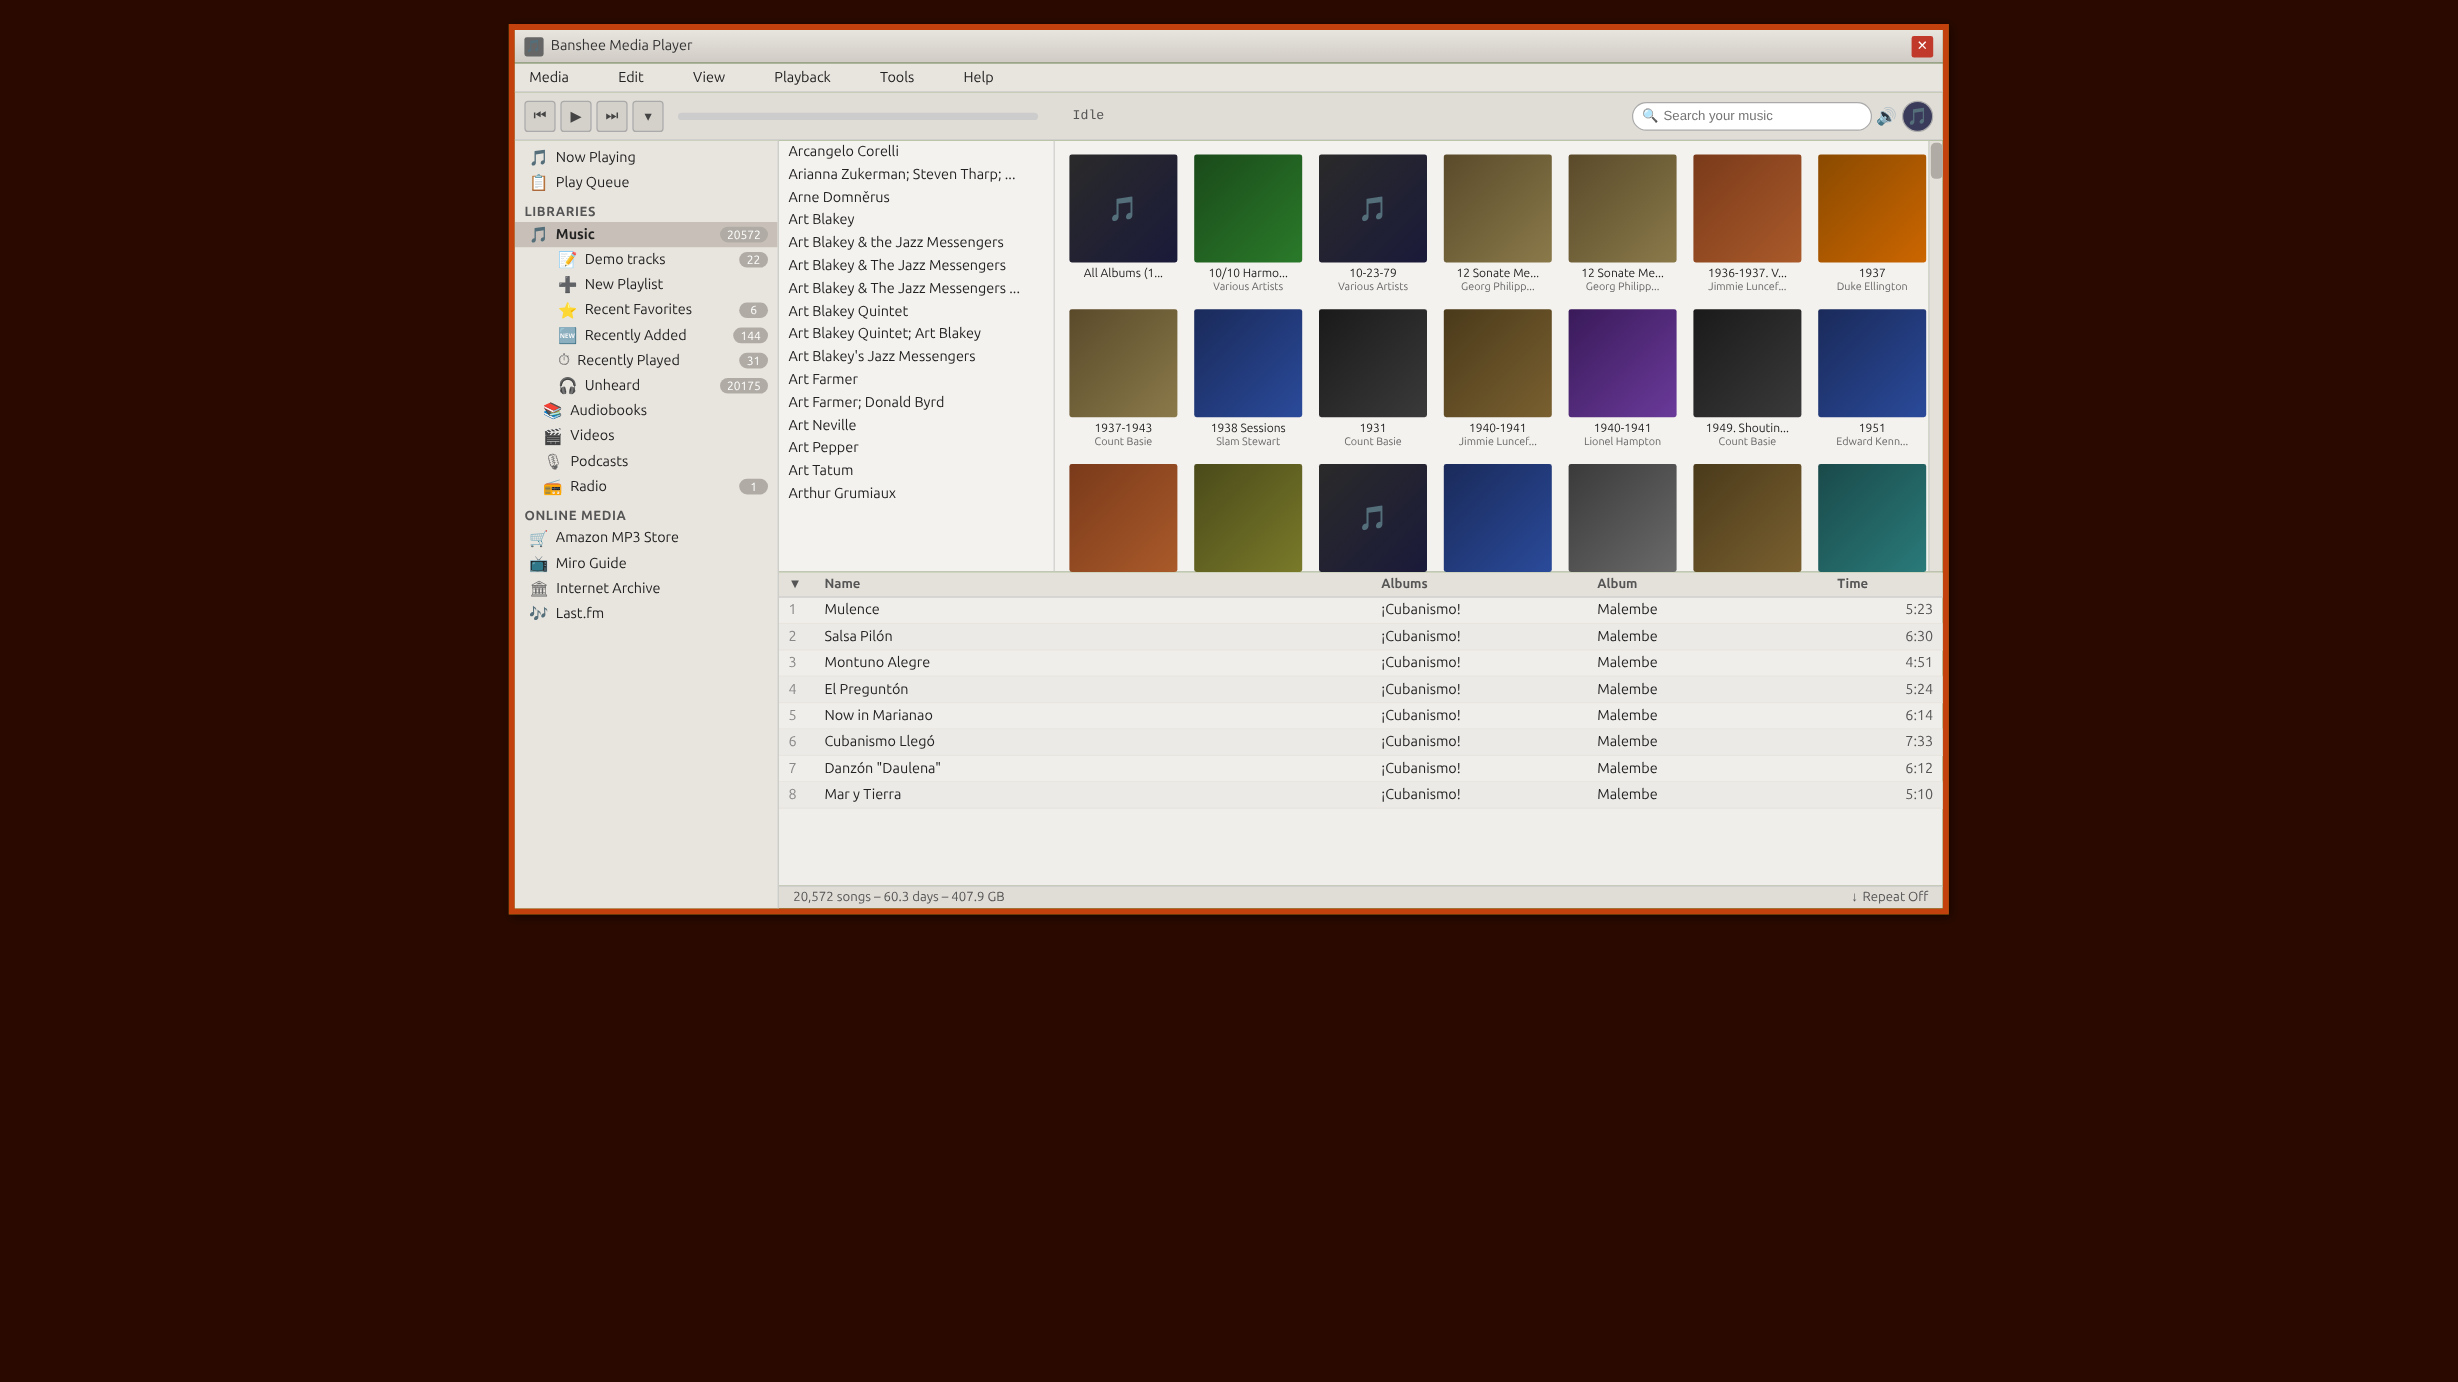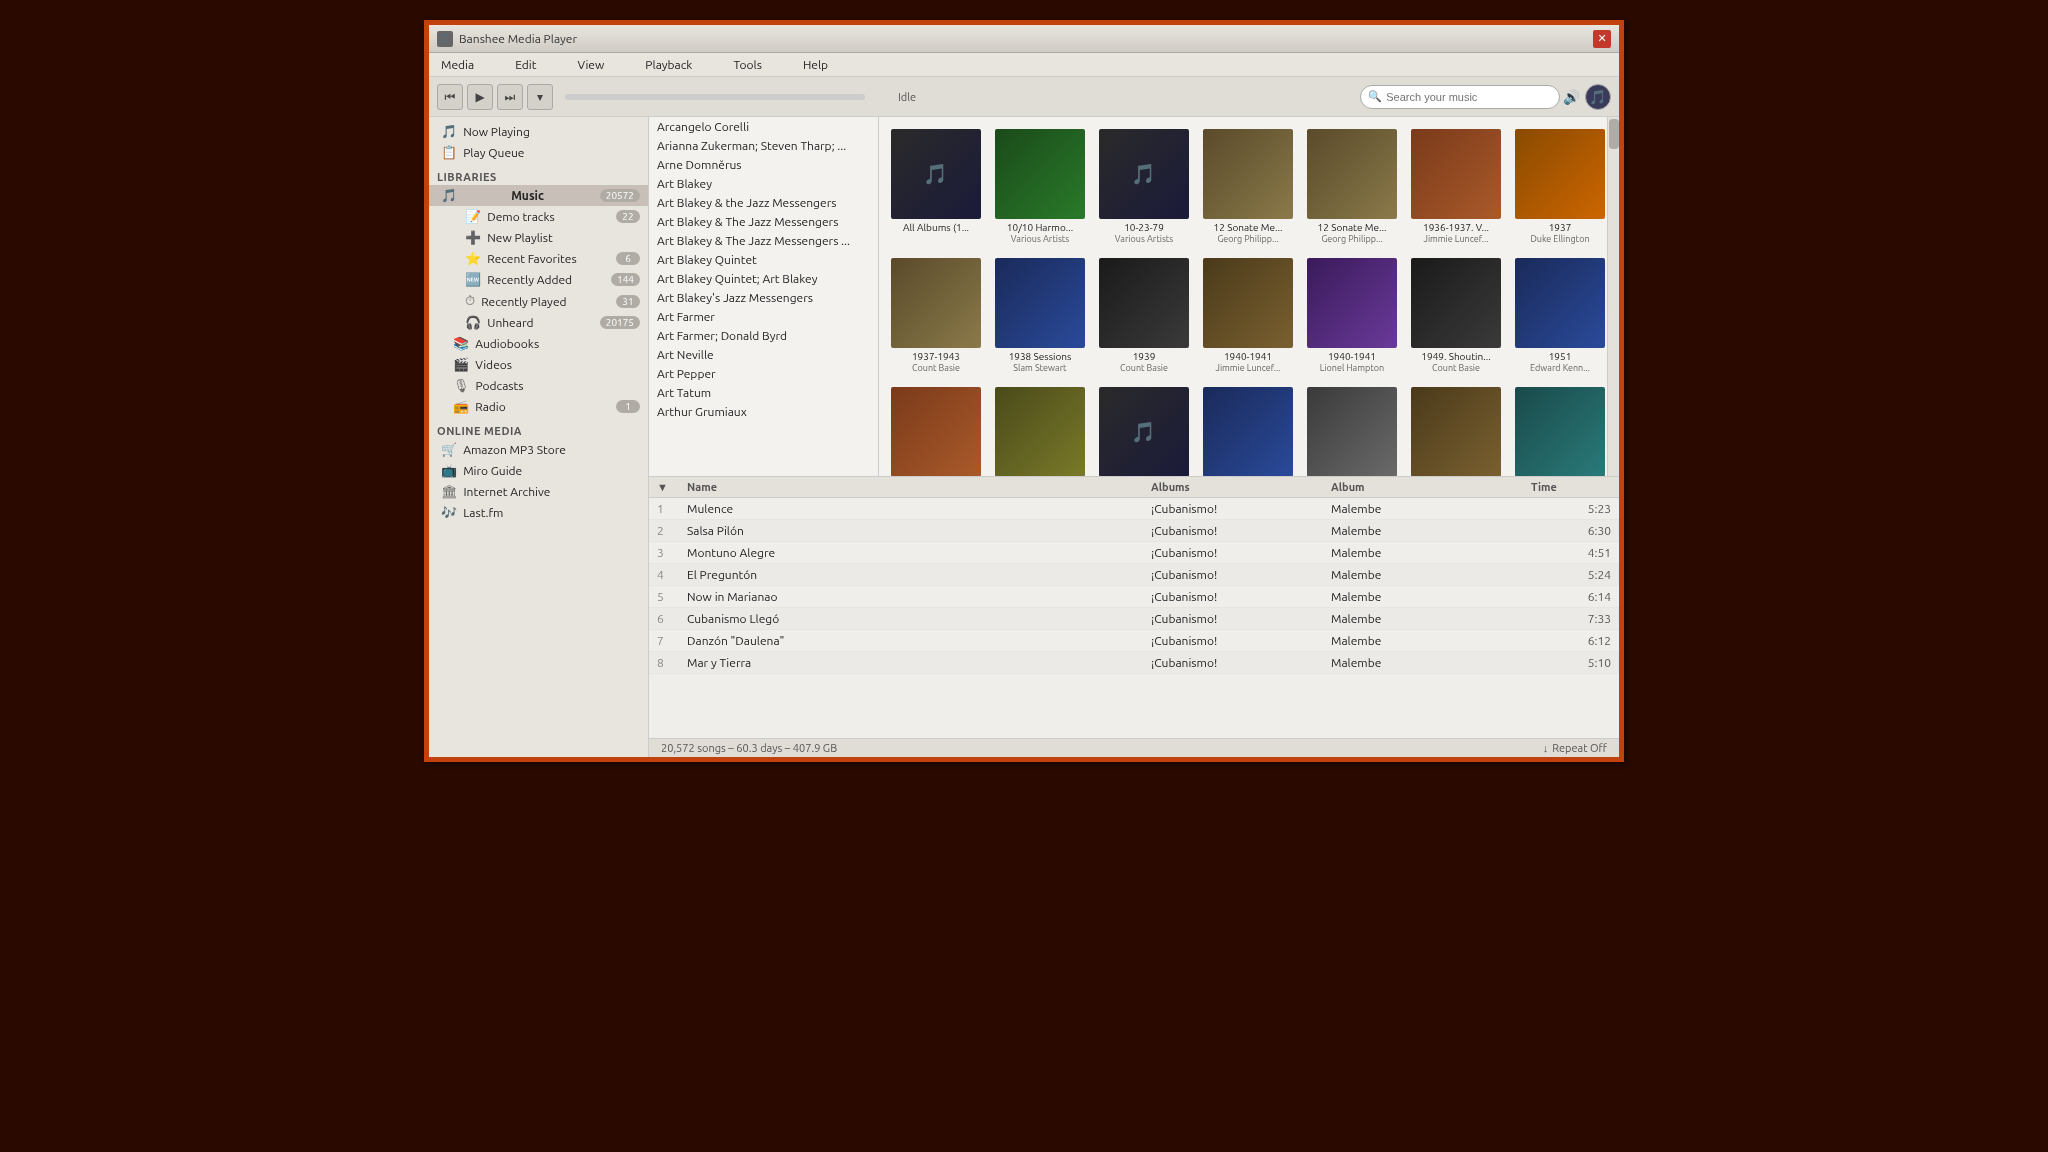--- a/index.html
+++ b/index.html
@@ -101,20 +101,21 @@
       width: 0%;
       height: 100%;
       background: #888;
       border-radius: 3px;
     }
     .tb-idle {
       font-size: 11px;
       color: #555;
       min-width: 60px;
       text-align: center;
+      font-family: Liberation Mono, monospace;
     }
     .tb-spacer { flex: 1; }
     .search-box {
       display: flex;
       align-items: center;
       background: #fff;
       border: 1px solid #aaa;
       border-radius: 12px;
       padding: 2px 8px;
       height: 24px;
@@ -351,21 +352,21 @@
       </div>
       <div class="sidebar-item">
         <span class="sidebar-icon">📋</span>
         <span>Play Queue</span>
       </div>
 
       <div class="sidebar-section">Libraries</div>
 
       <div class="sidebar-item selected">
         <span class="sidebar-icon">🎵</span>
-        <span style="font-weight:bold;margin-left:48px;">Music</span>
+        <span style="font-weight:bold;">Music</span>
         <span class="badge">20572</span>
       </div>
       <div class="sidebar-item indent2">
         <span class="sidebar-icon">📝</span>
         <span>Demo tracks</span>
         <span class="badge">22</span>
       </div>
       <div class="sidebar-item indent2">
         <span class="sidebar-icon">➕</span>
         <span>New Playlist</span>
@@ -494,21 +495,21 @@
                 <div class="album-title">1937-1943</div>
                 <div class="album-artist">Count Basie</div>
               </div>
               <div class="album-card">
                 <div class="album-thumb" style="background: linear-gradient(135deg, rgb(26, 42, 90), rgb(42, 74, 154)); width: 90px; height: 90px; border-radius: 2px; display: flex; align-items: center; justify-content: center; font-size: 20px; color: rgb(136, 136, 136);"></div>
                 <div class="album-title">1938 Sessions</div>
                 <div class="album-artist">Slam Stewart</div>
               </div>
               <div class="album-card">
                 <div class="album-thumb" style="background: linear-gradient(135deg, rgb(26, 26, 26), rgb(58, 58, 58)); width: 90px; height: 90px; border-radius: 2px; display: flex; align-items: center; justify-content: center; font-size: 20px; color: rgb(136, 136, 136);"></div>
-                <div class="album-title">1939</div>
+                <div class="album-title">1931</div>
                 <div class="album-artist">Count Basie</div>
               </div>
               <div class="album-card">
                 <div class="album-thumb" style="background: linear-gradient(135deg, rgb(74, 58, 26), rgb(122, 96, 48)); width: 90px; height: 90px; border-radius: 2px; display: flex; align-items: center; justify-content: center; font-size: 20px; color: rgb(136, 136, 136);"></div>
                 <div class="album-title">1940-1941</div>
                 <div class="album-artist">Jimmie Luncef...</div>
               </div>
               <div class="album-card">
                 <div class="album-thumb" style="background: linear-gradient(135deg, rgb(58, 26, 90), rgb(106, 58, 154)); width: 90px; height: 90px; border-radius: 2px; display: flex; align-items: center; justify-content: center; font-size: 20px; color: rgb(136, 136, 136);"></div>
                 <div class="album-title">1940-1941</div>

